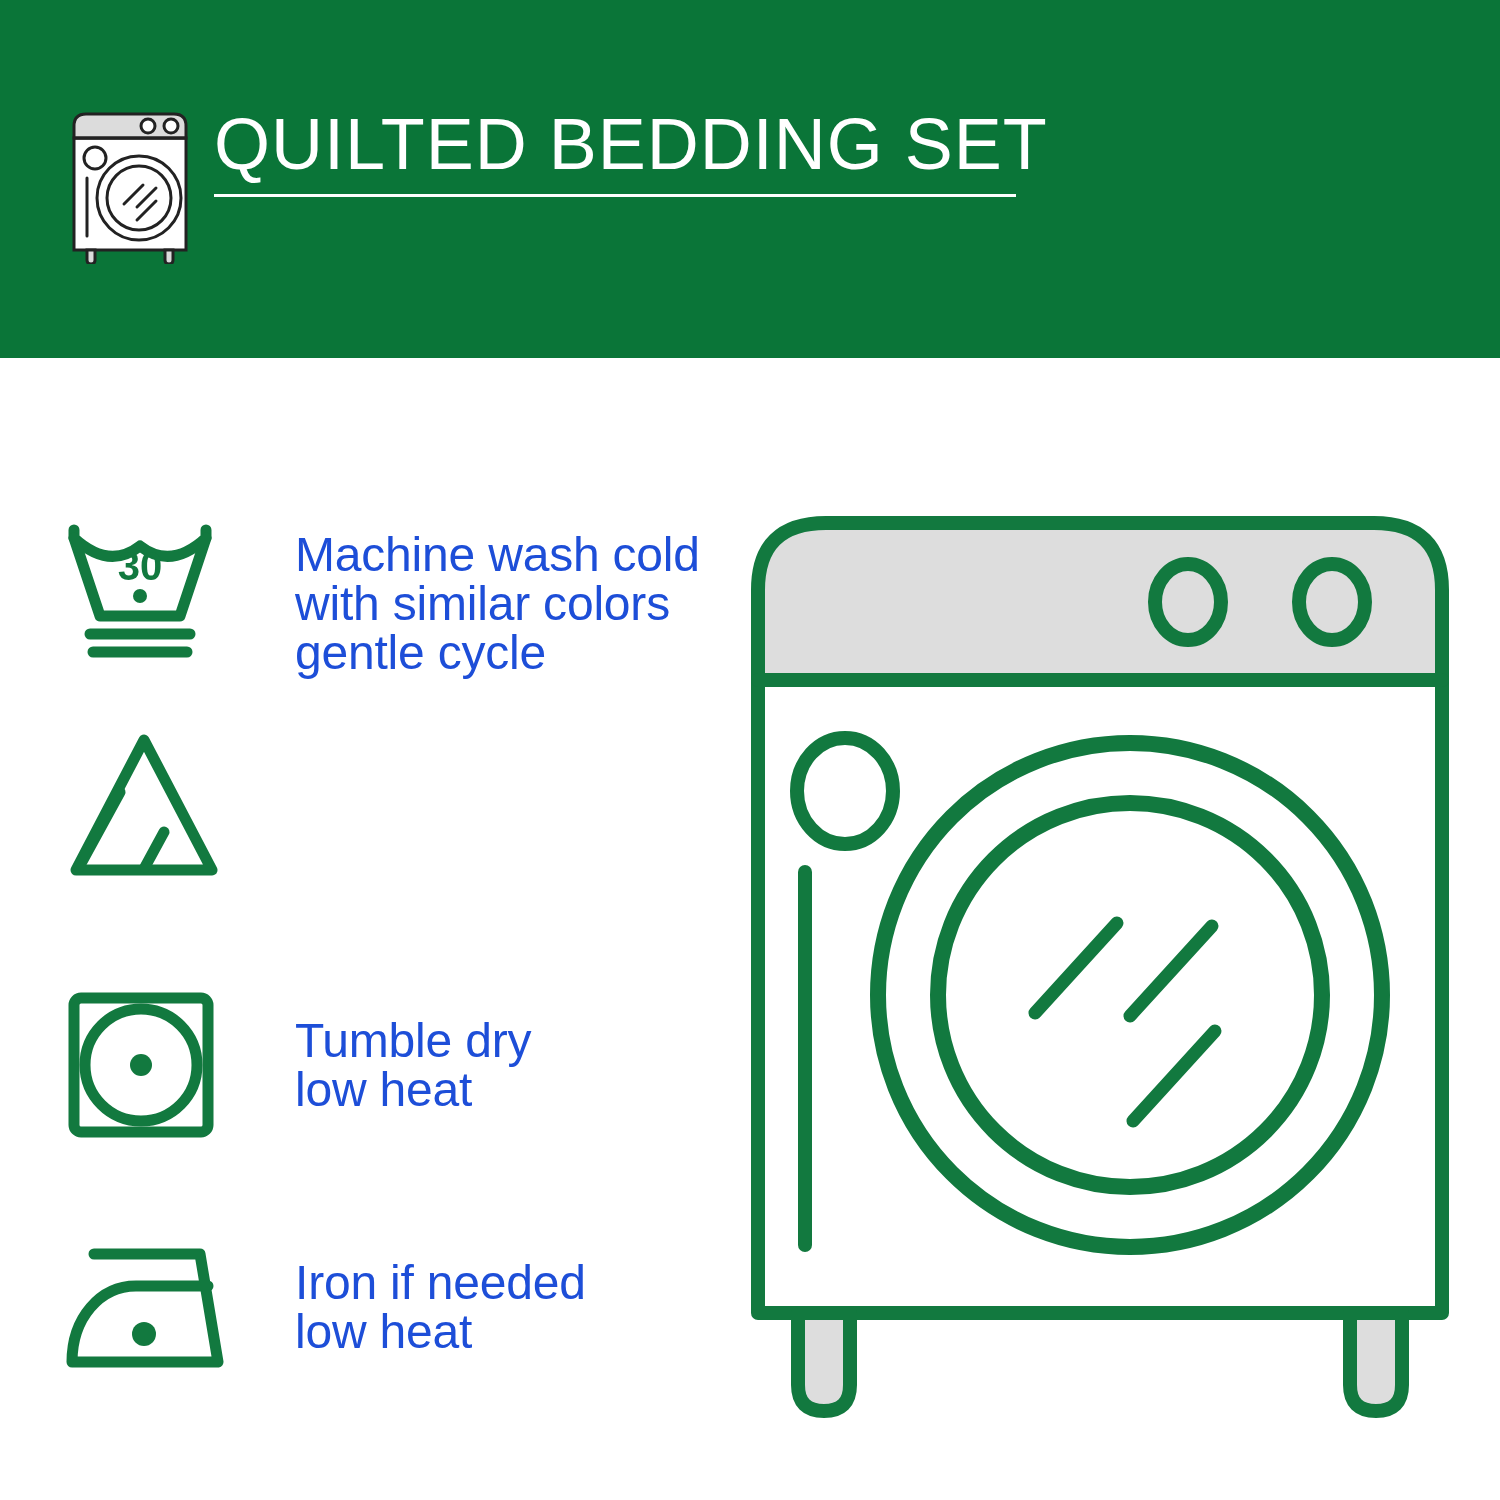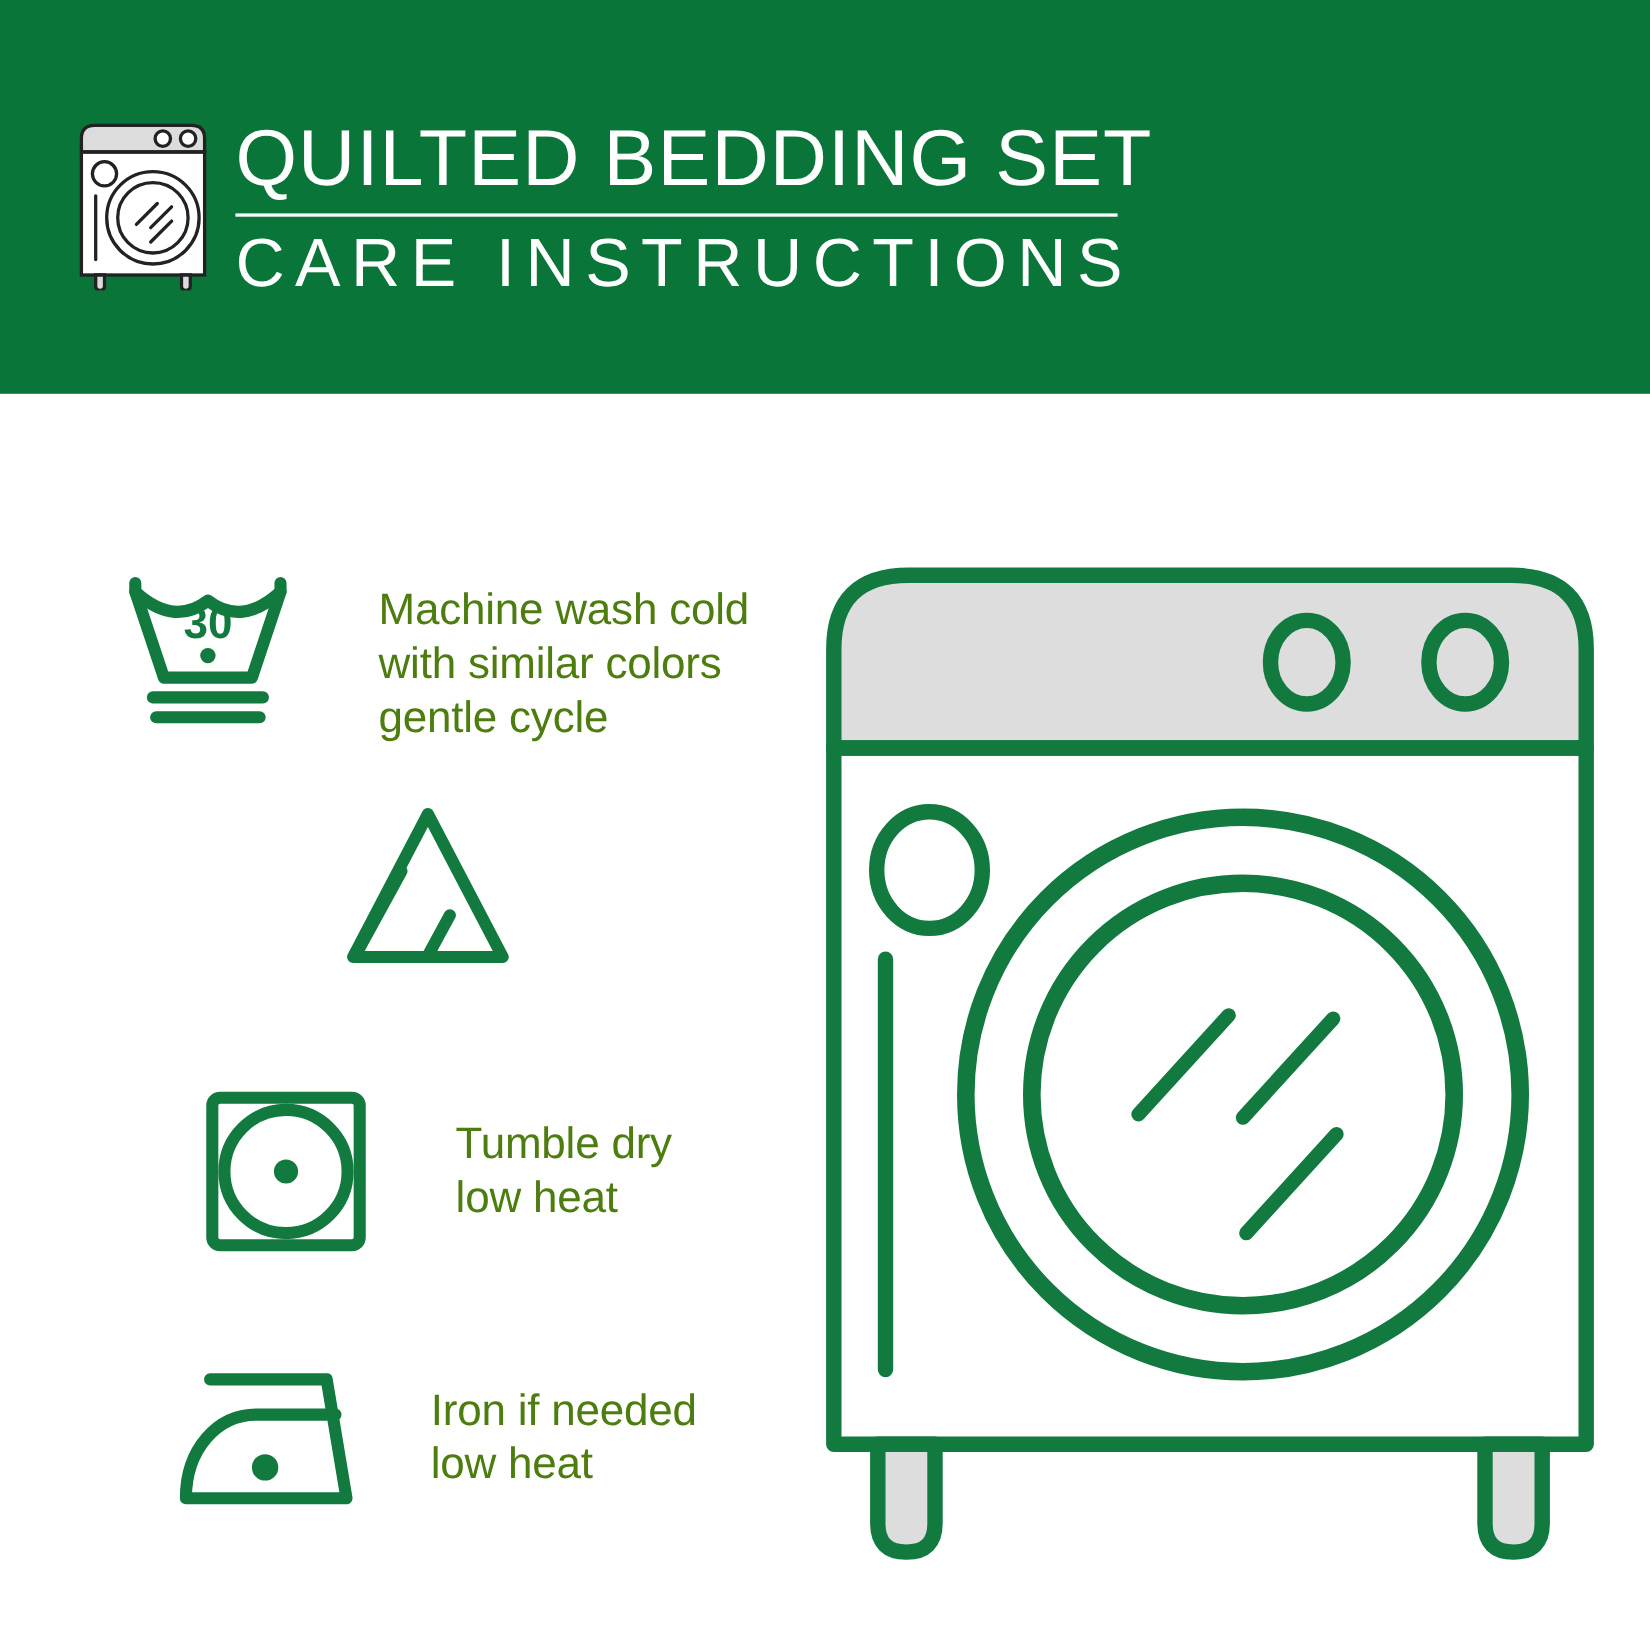--- a/index.html
+++ b/index.html
@@ -78,21 +78,20 @@
     top: 500px;
     width: 730px;
   }
 
   .instruction-row {
     position: absolute;
     left: 0;
     width: 730px;
     display: flex;
     align-items: flex-start;
-    justify-content: center;
   }
 
   .instruction-row[data-row="0"] { top: 12px; }
   .instruction-row[data-row="1"] { top: 222px; }
   .instruction-row[data-row="2"] { top: 484px; }
   .instruction-row[data-row="3"] { top: 726px; }
 
   .instruction-icon {
     width: 180px;
     min-width: 180px;
@@ -100,23 +99,23 @@
     margin-left: 60px;
     display: flex;
     align-items: center;
     justify-content: flex-start;
   }
 
   .instruction-label {
     margin-left: 55px;
     padding-top: 18px;
     font-family: "Liberation Sans", sans-serif;
-    font-size: 40px;
+    font-size: 48px;
     font-weight: 400;
-    color: #4d7c0f;
+    color: #1d4ed8;
     line-height: 49px;
     letter-spacing: -0.2px;
     white-space: pre-line;
   }
 
   .instruction-row[data-row="1"] .instruction-label,
   .instruction-row[data-row="2"] .instruction-label,
   .instruction-row[data-row="3"] .instruction-label {
     padding-top: 32px;
   }
@@ -159,21 +158,20 @@
         <line x1="77" y1="116" x2="96" y2="97" stroke="#222222" stroke-width="3" stroke-linecap="round"></line>
 
         <path d="M27 146 L27 156 Q27 160 31 160 Q35 160 35 156 L35 146 Z" fill="#dcdcdc" stroke="#222222" stroke-width="3"></path>
         <path d="M105 146 L105 156 Q105 160 109 160 Q113 160 113 156 L113 146 Z" fill="#dcdcdc" stroke="#222222" stroke-width="3"></path>
       </svg>
     </div>
 
     <div id="header-text-block">
       <div id="product-title">QUILTED BEDDING SET</div>
       <div id="title-divider"></div>
-      <div id="section-subtitle">CARE INSTRUCTIONS</div>
     </div>
 
   </div>
 
   <div id="instructions-list">
 
     <div class="instruction-row" data-row="0">
       <div class="instruction-icon">
         <svg width="180" height="165" viewBox="0 0 180 165" xmlns="http://www.w3.org/2000/svg">
           <g fill="none" stroke="#12793f" stroke-width="11" stroke-linecap="round" stroke-linejoin="round">

